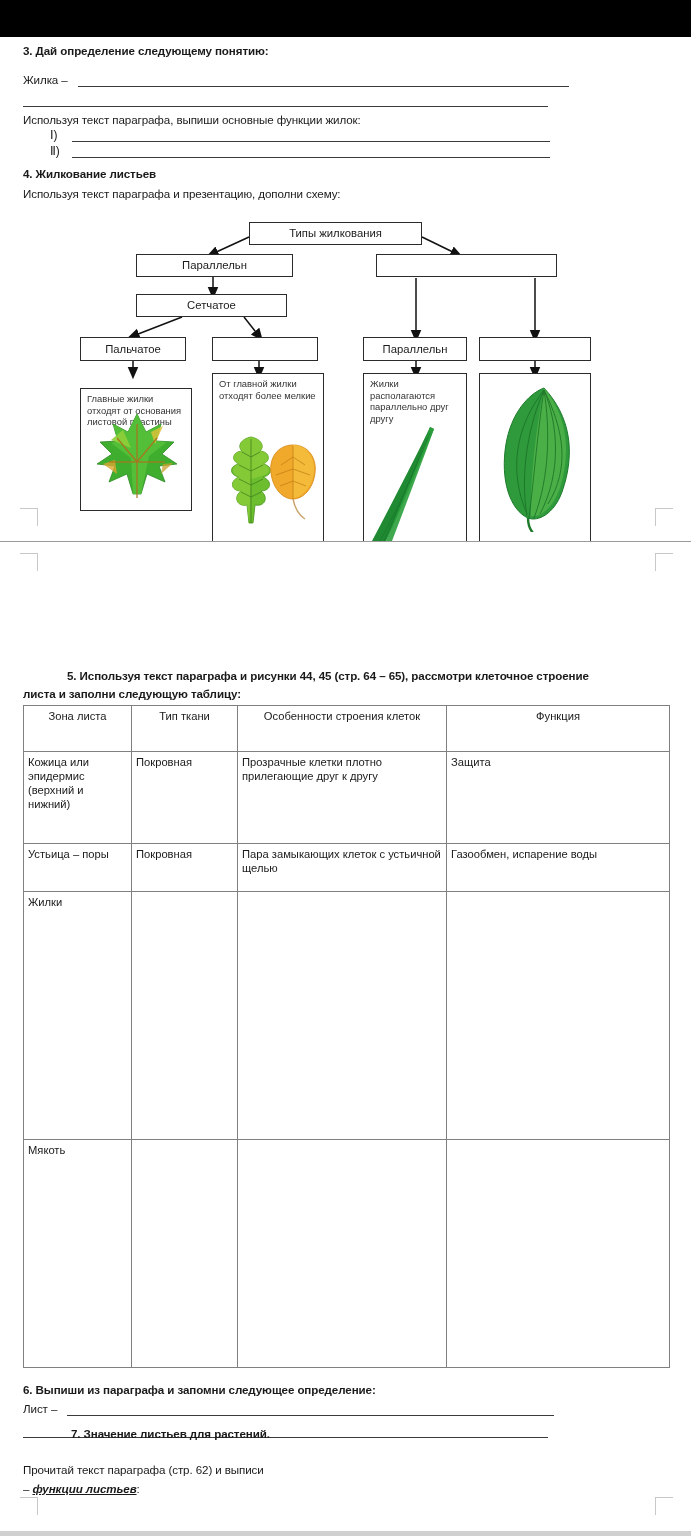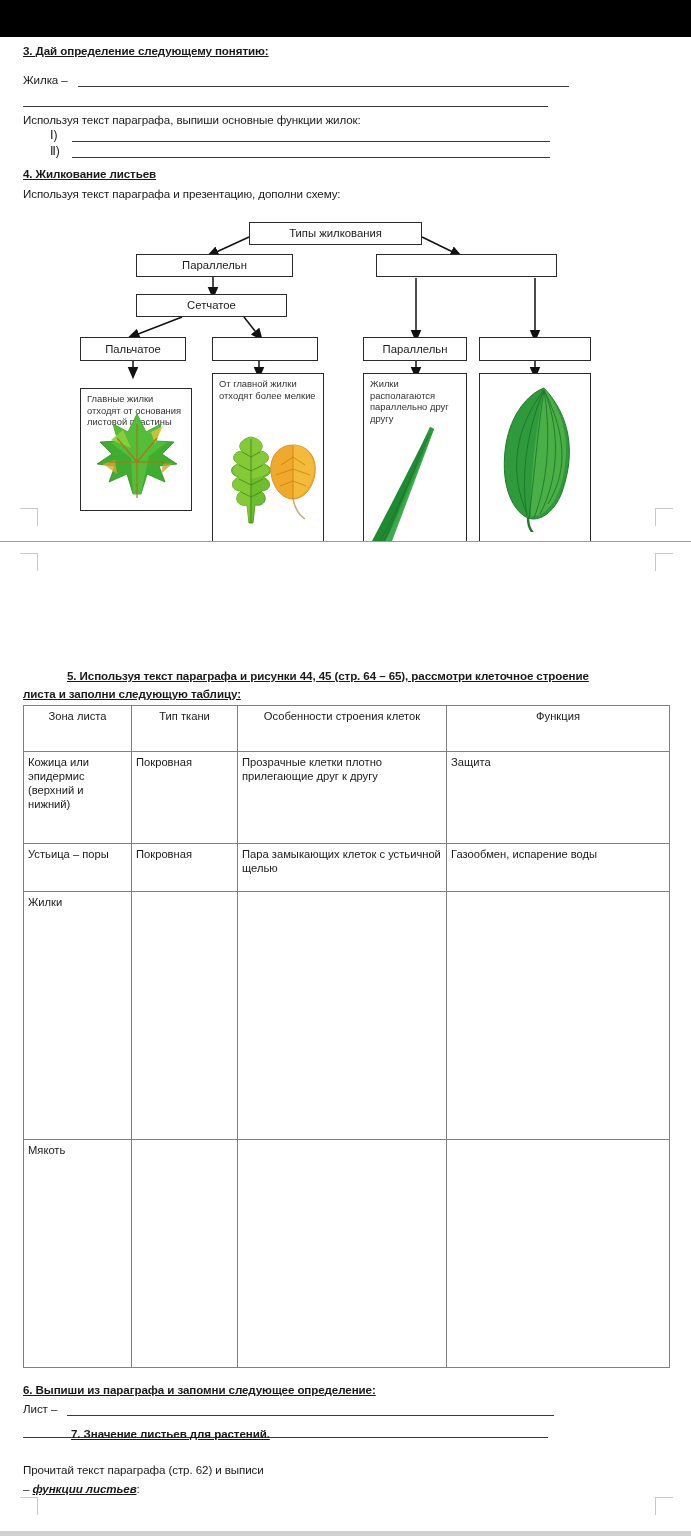--- a/index.html
+++ b/index.html
@@ -7,21 +7,21 @@
        font-family:"Liberation Sans","DejaVu Sans",sans-serif;color:#1a1a1a;}
 
   .page{position:absolute;inset:0;background:#fff;}
 
   
   .topbar{position:absolute;left:0;top:0;width:691px;height:37px;background:#000;}
   .bottombar{position:absolute;left:0;top:1531px;width:691px;height:5px;background:#d0d0d0;}
 
   
   .q{position:absolute;font-size:11.6px;line-height:15px;letter-spacing:-0.1px;white-space:nowrap;}
-  .q.b{font-weight:bold;text-decoration:underline;}
+  .q.b{font-weight:bold;}
 
   .rule{position:absolute;height:1px;background:#3a3a3a;}
 
   
   .sheetgap{position:absolute;left:0;width:691px;height:1px;background:#9a9a9a;}
 
   .cropmark{position:absolute;width:17px;height:17px;border:1px solid #c8c8c8;}
   .cm-tr{border-left:none;border-bottom:none;}
   .cm-tl{border-right:none;border-bottom:none;}
 

